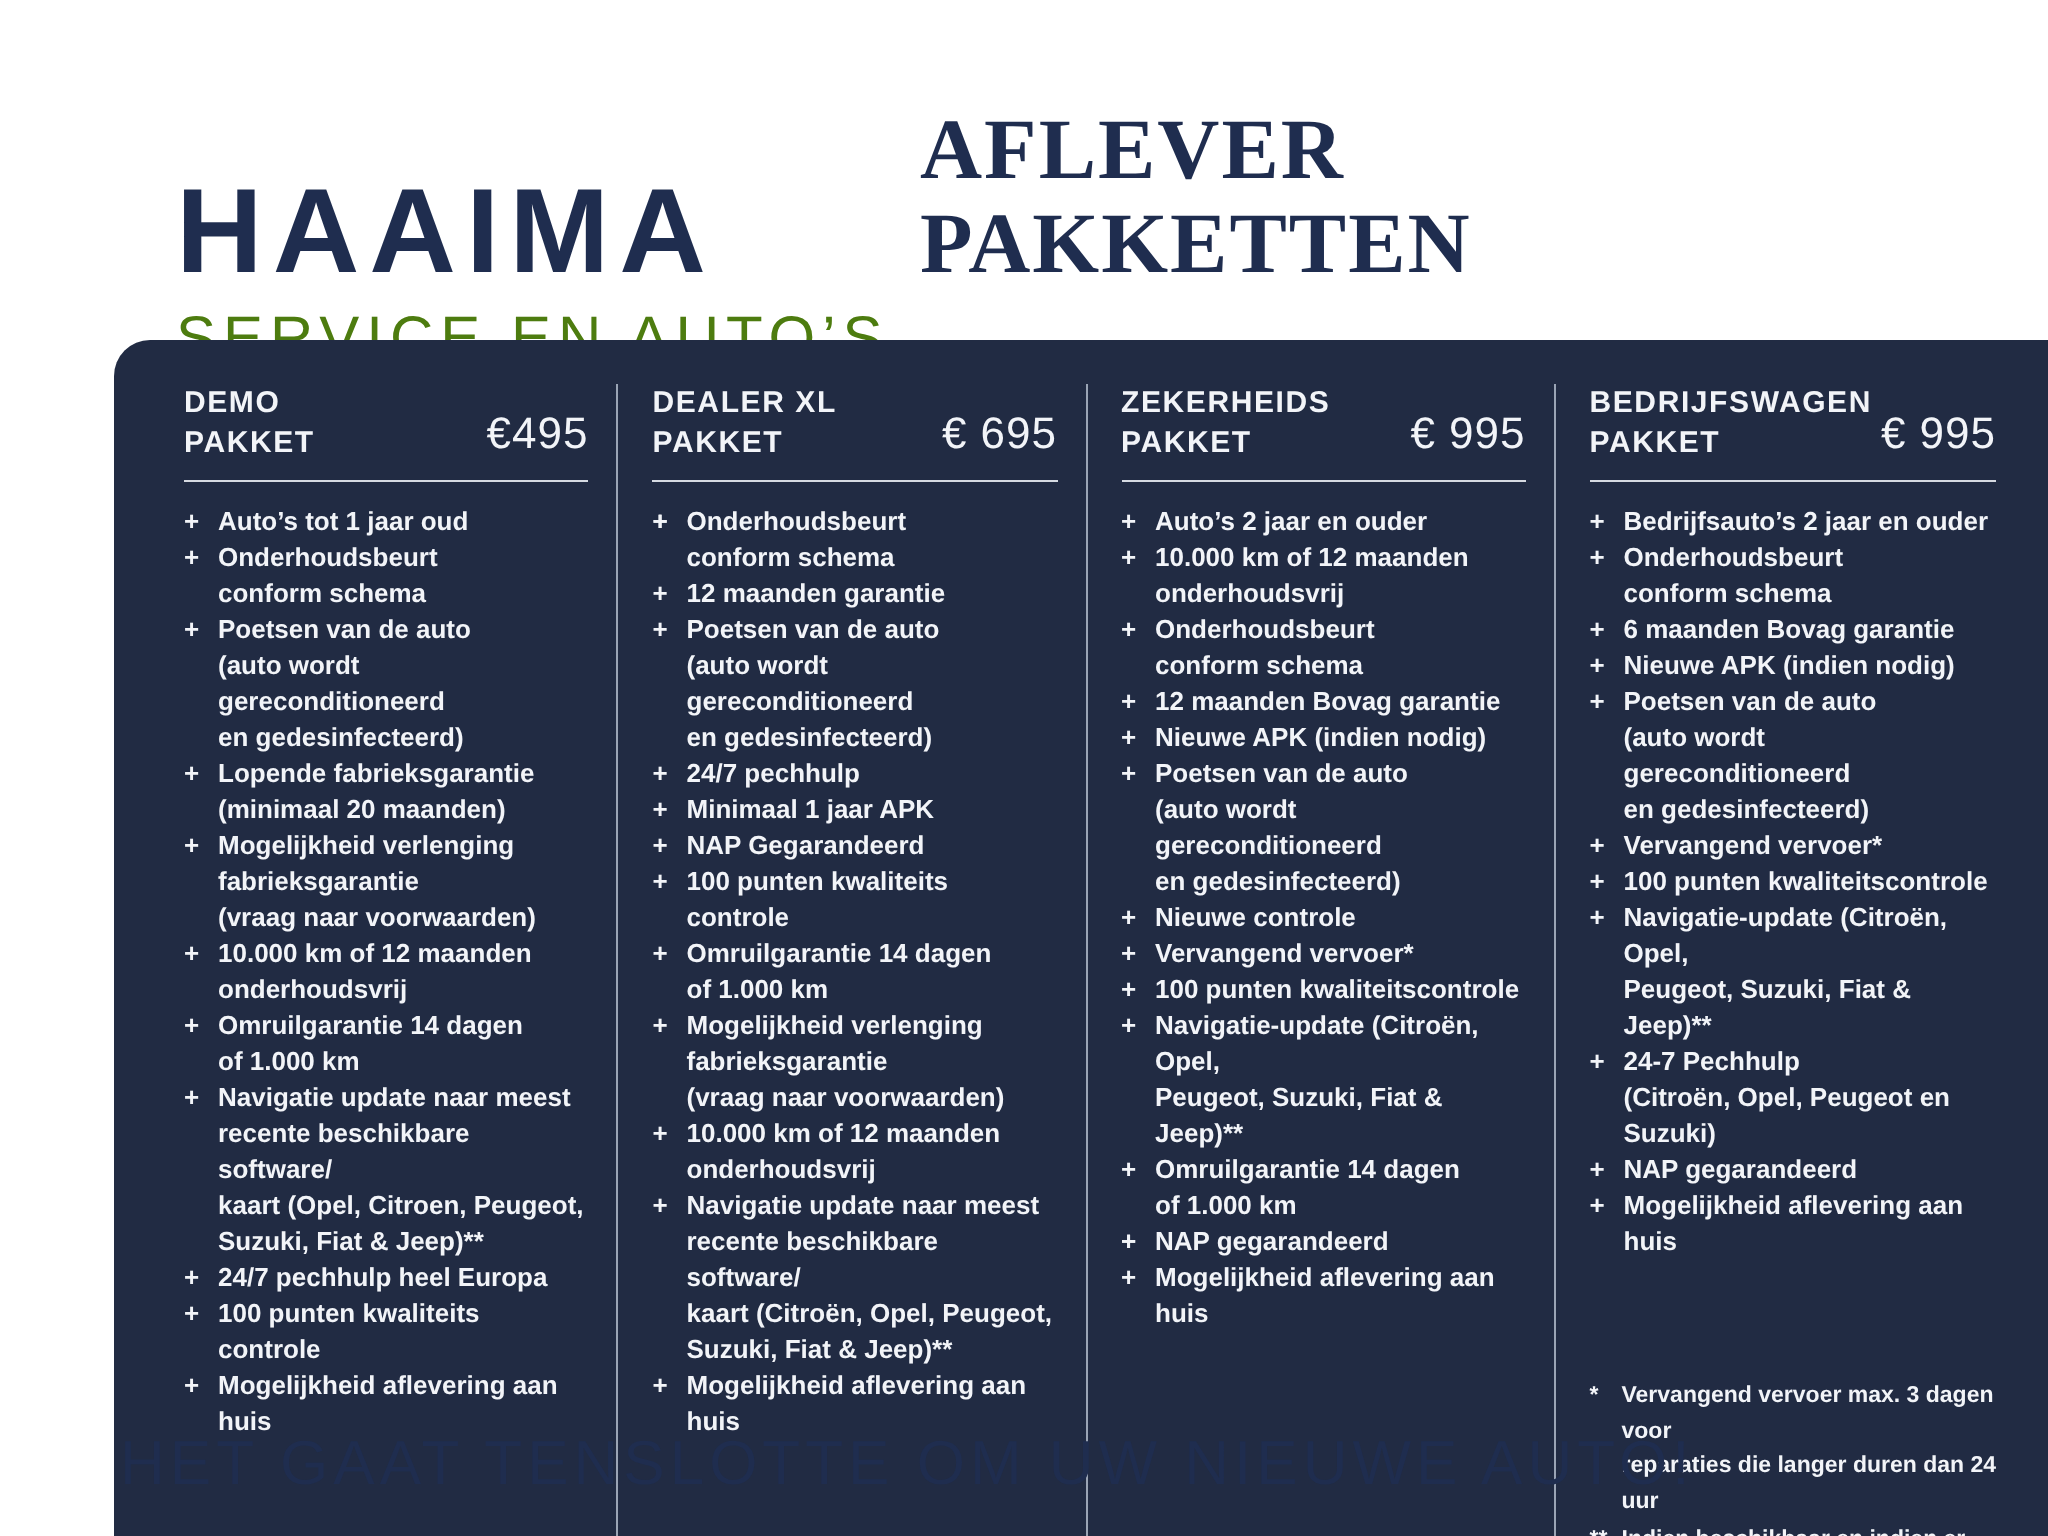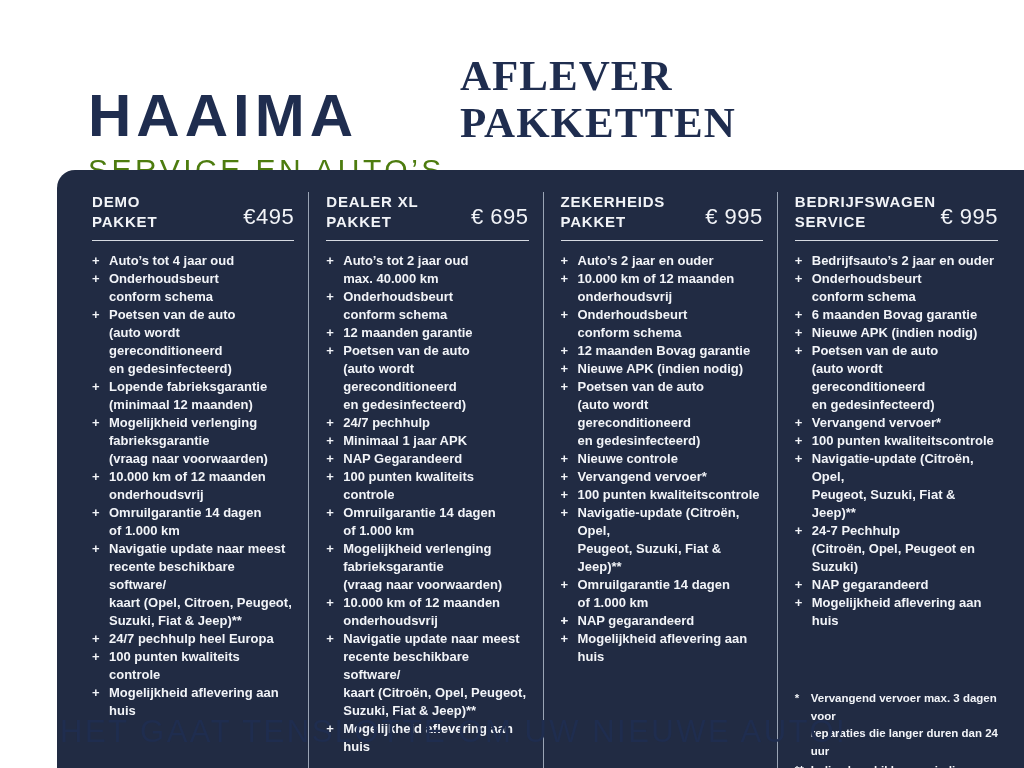--- a/index.html
+++ b/index.html
@@ -79,28 +79,28 @@
   <div class="columns">
 
     <div class="col divided">
       <div class="pkg-header">
         <div class="pkg-name">DEMO
 PAKKET</div>
         <div class="pkg-price">€495</div>
       </div>
       <hr class="pkg-rule">
       <ul class="items">
-          <li class="item"><span class="plus">+</span><span class="itext">Auto’s tot 4 jaar oud</span></li>
+          <li class="item"><span class="plus">+</span><span class="itext">Auto’s tot 1 jaar oud</span></li>
           <li class="item"><span class="plus">+</span><span class="itext">Onderhoudsbeurt
 conform schema</span></li>
           <li class="item"><span class="plus">+</span><span class="itext">Poetsen van de auto
 (auto wordt gereconditioneerd
 en gedesinfecteerd)</span></li>
           <li class="item"><span class="plus">+</span><span class="itext">Lopende fabrieksgarantie
-(minimaal 12 maanden)</span></li>
+(minimaal 20 maanden)</span></li>
           <li class="item"><span class="plus">+</span><span class="itext">Mogelijkheid verlenging
 fabrieksgarantie
 (vraag naar voorwaarden)</span></li>
           <li class="item"><span class="plus">+</span><span class="itext">10.000 km of 12 maanden
 onderhoudsvrij</span></li>
           <li class="item"><span class="plus">+</span><span class="itext">Omruilgarantie 14 dagen
 of 1.000 km</span></li>
           <li class="item"><span class="plus">+</span><span class="itext">Navigatie update naar meest
 recente beschikbare software/
 kaart (Opel, Citroen,  Peugeot,
@@ -112,22 +112,21 @@
     </div>
 
     <div class="col divided">
       <div class="pkg-header">
         <div class="pkg-name">DEALER XL
 PAKKET</div>
         <div class="pkg-price">€ 695</div>
       </div>
       <hr class="pkg-rule">
       <ul class="items">
-          <li class="item"><span class="plus">+</span><span class="itext">Auto’s tot 2 jaar oud
-max. 40.000 km</span></li>
+          <li class="item"><span class="plus">+</span></li>
           <li class="item"><span class="plus">+</span><span class="itext">Onderhoudsbeurt
 conform schema</span></li>
           <li class="item"><span class="plus">+</span><span class="itext">12 maanden garantie</span></li>
           <li class="item"><span class="plus">+</span><span class="itext">Poetsen van de auto
 (auto wordt gereconditioneerd
 en gedesinfecteerd)</span></li>
           <li class="item"><span class="plus">+</span><span class="itext">24/7 pechhulp</span></li>
           <li class="item"><span class="plus">+</span><span class="itext">Minimaal 1 jaar APK</span></li>
           <li class="item"><span class="plus">+</span><span class="itext">NAP Gegarandeerd</span></li>
           <li class="item"><span class="plus">+</span><span class="itext">100 punten kwaliteits controle</span></li>
@@ -173,21 +172,21 @@
 of 1.000 km</span></li>
           <li class="item"><span class="plus">+</span></li>
           <li class="item"><span class="plus">+</span><span class="itext">NAP gegarandeerd</span></li>
           <li class="item"><span class="plus">+</span><span class="itext">Mogelijkheid aflevering aan huis</span></li>
         </ul>
     </div>
 
     <div class="col">
       <div class="pkg-header">
         <div class="pkg-name">BEDRIJFSWAGEN
-SERVICE</div>
+PAKKET</div>
         <div class="pkg-price">€ 995</div>
       </div>
       <hr class="pkg-rule">
       <ul class="items">
           <li class="item"><span class="plus">+</span><span class="itext">Bedrijfsauto’s 2 jaar en ouder</span></li>
           <li class="item"><span class="plus">+</span><span class="itext">Onderhoudsbeurt
 conform schema</span></li>
           <li class="item"><span class="plus">+</span><span class="itext">6 maanden Bovag garantie</span></li>
           <li class="item"><span class="plus">+</span><span class="itext">Nieuwe APK (indien nodig)</span></li>
           <li class="item"><span class="plus">+</span><span class="itext">Poetsen van de auto

